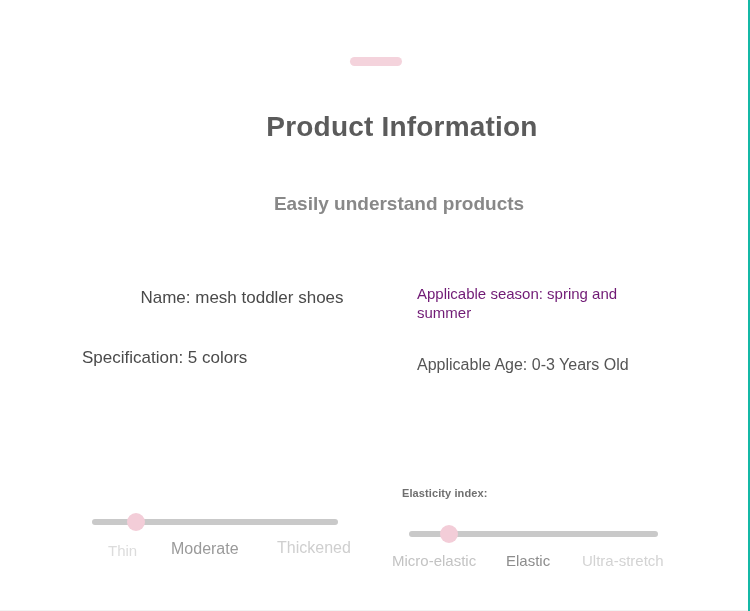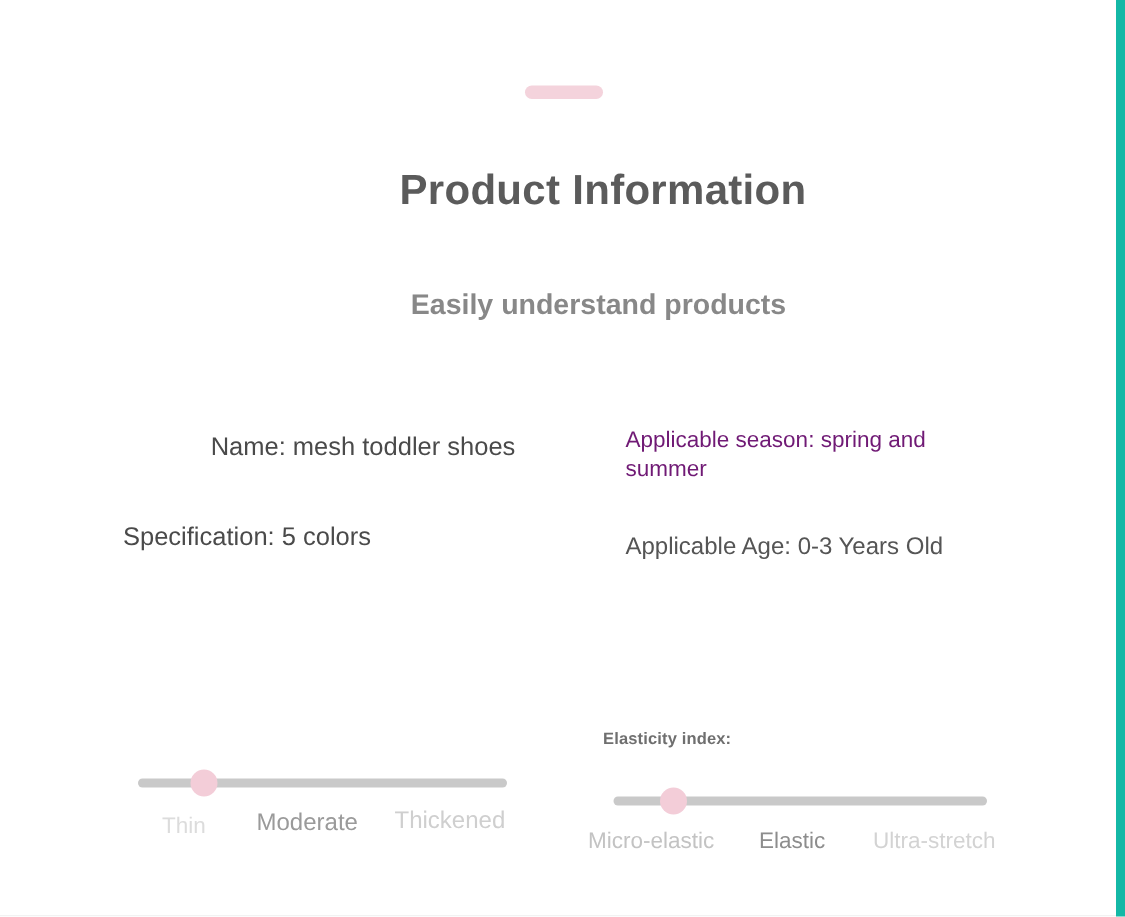--- a/index.html
+++ b/index.html
@@ -13,21 +13,21 @@
     font-family: "Liberation Sans", sans-serif;
     -webkit-font-smoothing: antialiased;
     overflow: hidden;
   }
 
   #page {
     position: relative;
     width: 750px;
     height: 611px;
     background: #ffffff;
-    border-right: 6px solid #14b8a6;
+    border-right: 2px solid #14b8a6;
     box-sizing: border-box;
     overflow: hidden;
   }
 
   
   .accent-pill {
     position: absolute;
     left: 350px;
     top: 57px;
     width: 52px;
@@ -151,21 +151,21 @@
     text-decoration: underline;
   }
   .slider-labels span {
     position: absolute;
     white-space: nowrap;
   }
 
   
   .lbl-thin       { left: 23px;  top: 2px;  font-size: 15px; color: #dcdcdc; }
   .lbl-moderate   { left: 86px;  top: 0px;  font-size: 16px; color: #9a9a9a; }
-  .lbl-thickened  { left: 178px; top: -1px; font-size: 16px; color: #cfcfcf; }
+  .lbl-thickened  { left: 192px; top: -1px; font-size: 16px; color: #cfcfcf; }
 
   
   .lbl-micro      { left: -10px; top: 0px;  font-size: 15px; color: #c3c3c3; }
   .lbl-elastic    { left: 104px; top: 0px;  font-size: 15px; color: #8d8d8d; }
   .lbl-ultra      { left: 180px; top: 0px;  font-size: 15px; color: #d3d3d3; }
 
   .bottom-hairline {
     position: absolute;
     left: 0;
     bottom: 0;

